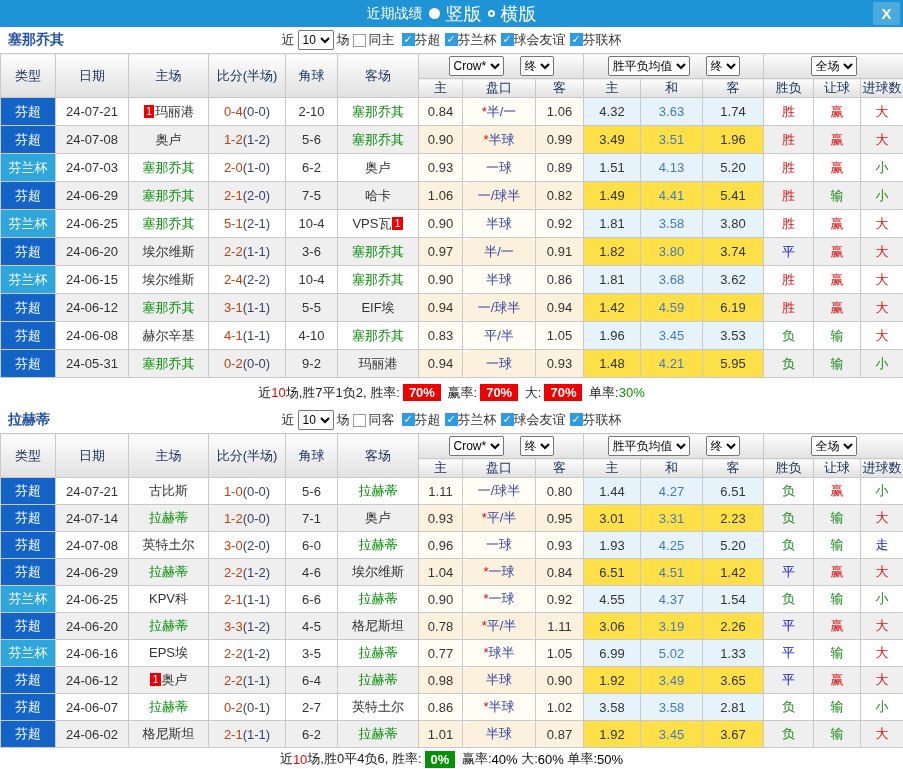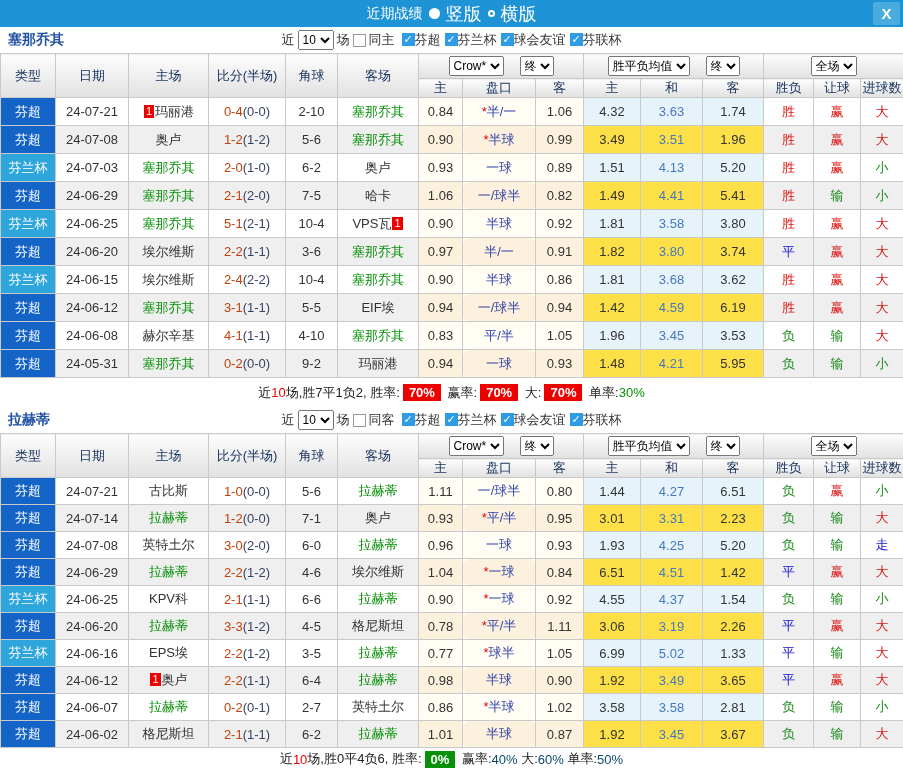--- a/index.html
+++ b/index.html
@@ -63,21 +63,21 @@
   td.res.red, .res .red { color: #dc1414; }
   td.res.green { color: #1a8a1a; }
   td.res.blue { color: #1414d2; }
   
   .summary { display: flex; align-items: center; justify-content: center; font-size: 13px; color: #222; }
   .summary.s1 { height: 29px; }
   .summary.s2 { height: 22px; }
   .summary span { white-space: pre; }
   .summary .red { color: #ee0000; }
   .summary .green { color: #089008; }
-  .summary .blue { color: #0c4a6e; }
+  .summary .blue { color: #000000; }
   .summary .badge-red { background: #ee0000; color: #fff; padding: 1px 6px; margin: 0 3px; font-weight: bold; }
   .summary .badge-green { background: #089008; color: #fff; padding: 1px 6px; margin: 0 3px; font-weight: bold; }
 </style>
 </head>
 <body>
 
 <div class="titlebar">
   <span class="title">近期战绩</span>
   <span class="radio sel"></span>
   <span class="radio-label">竖版</span>

